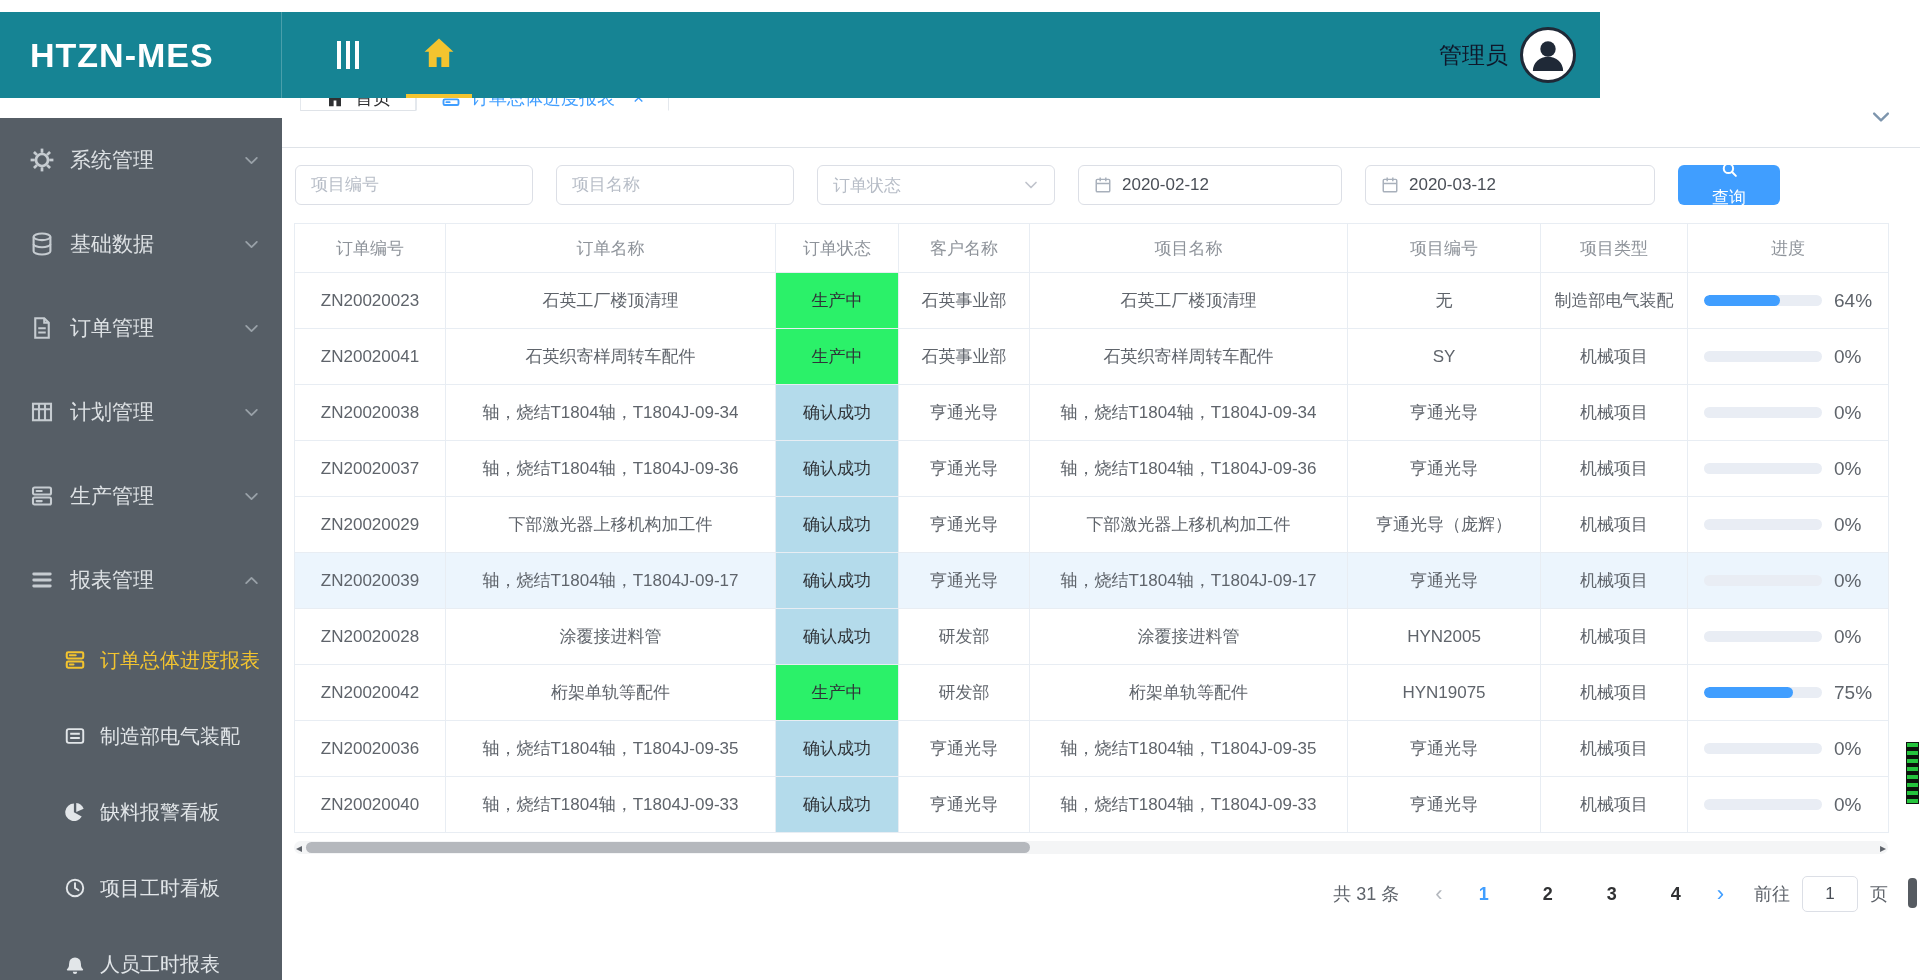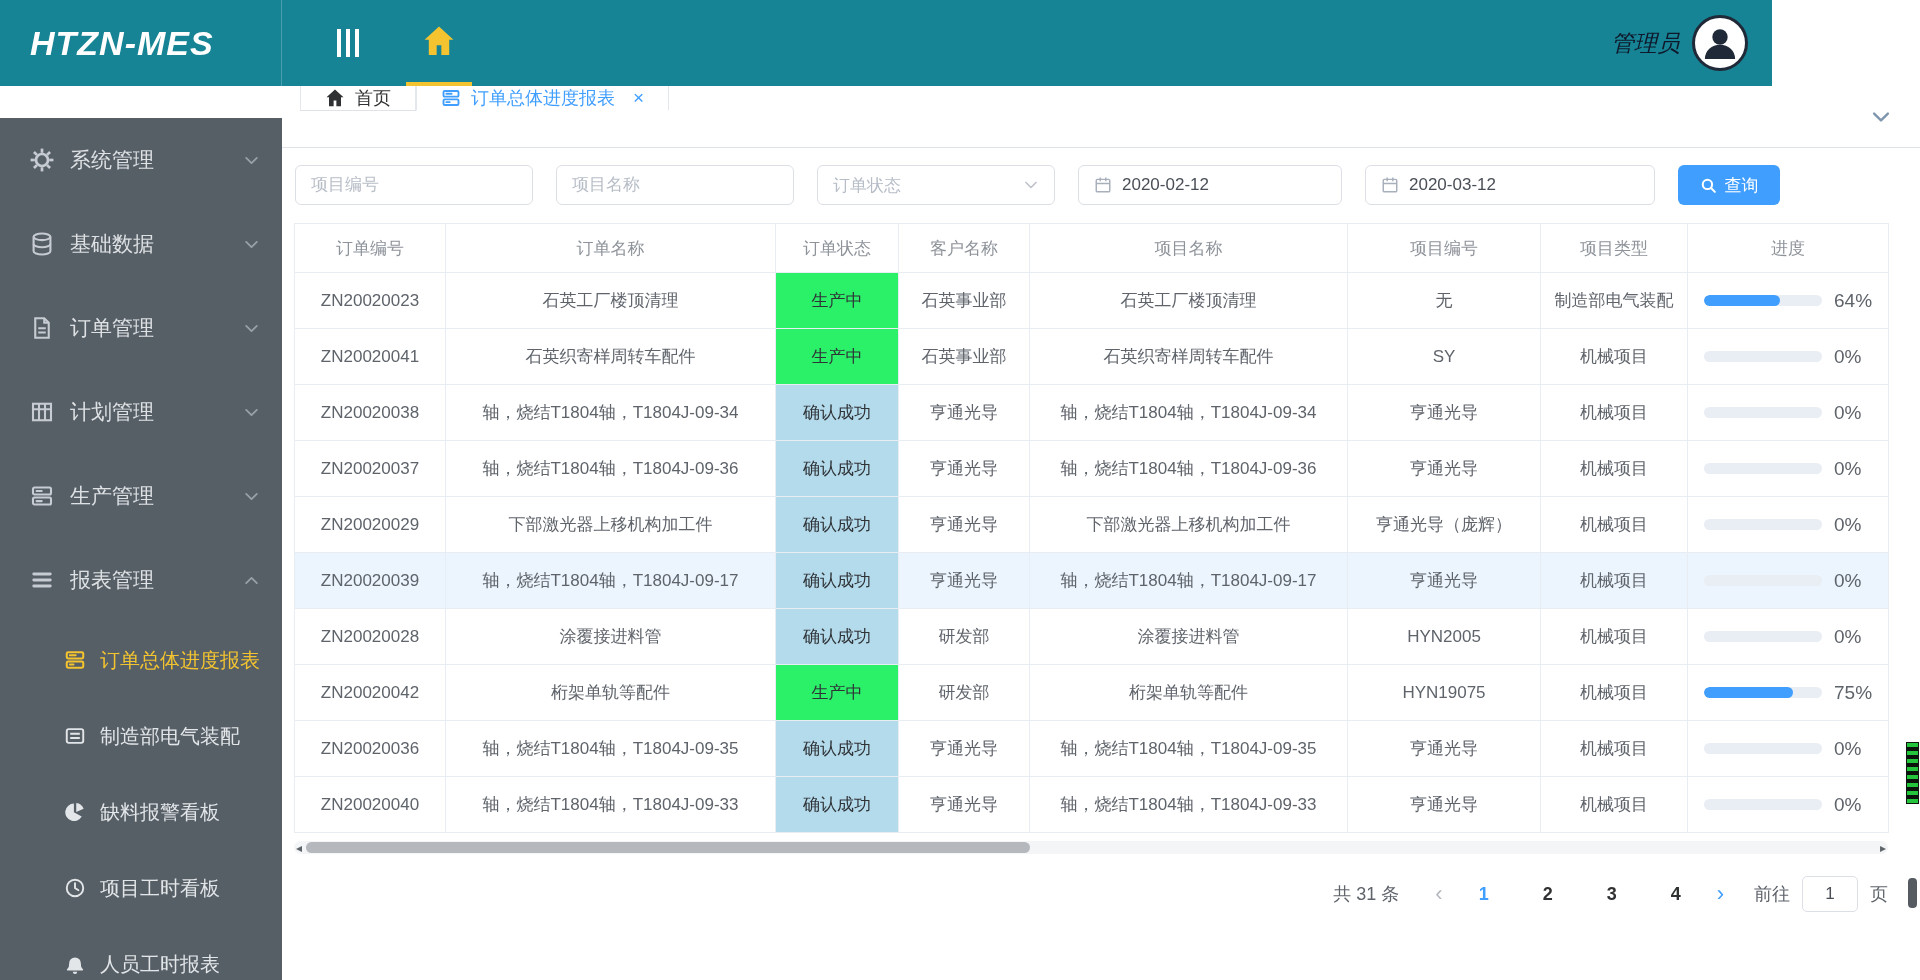--- a/index.html
+++ b/index.html
@@ -1,21 +1,21 @@
 <!DOCTYPE html>
 <html><head>
 <meta charset="utf-8">
 <style>
   * { box-sizing: border-box; margin: 0; padding: 0; }
   html,body { width:1920px; height:980px; overflow:hidden; background:#fff;
     font-family:"Liberation Sans","DejaVu Sans",sans-serif; }
 
   
-  .header { position:absolute; top:0; left:0; width:1772px; height:86px;
-    background:#168494; display:flex; align-items:stretch; z-index:5;font-style:italic; }
+  .header { position:absolute; top:12px; left:0; width:1600px; height:86px;
+    background:#168494; display:flex; align-items:stretch; z-index:5; }
   .logo { width:282px; display:flex; align-items:center; padding-left:30px;
     border-right:1px solid rgba(255,255,255,.22); color:#fff; font-size:34px;
     font-weight:bold; letter-spacing:1px; }
   .header-tools { display:flex; align-items:stretch; margin-left:36px; }
   .hamburger { display:flex; align-items:center; padding:0 14px; color:#fff; cursor:pointer; }
   .home-btn { display:flex; align-items:center; padding:0 16px; margin-left:28px;
     color:#f3c42f; border-bottom:4px solid #f3c42f; cursor:pointer; }
   .header-user { margin-left:auto; display:flex; align-items:center; gap:12px;
     padding-right:24px; color:#0f172a; font-size:23px; }
   .avatar { width:56px; height:56px; border-radius:50%; background:#fff;
@@ -65,21 +65,21 @@
     font-family:inherit; }
   input.f-text::placeholder { color:#b7bdc7; }
   .f-select { width:238px; color:#b7bdc7; cursor:pointer; }
   .f-select .sel-chev { margin-left:auto; color:#c0c4cc; display:flex; }
   .f-select .sel-chev svg { width:16px; height:16px; }
   .f-date { cursor:pointer; }
   .f-date .cal { color:#a8b0bb; margin-right:10px; display:flex; }
   .f-date .cal svg { width:18px; height:18px; }
   .search-btn { width:102px; height:40px; border:none; border-radius:6px;
     background:#409eff; color:#fff; font-size:17px; display:flex; align-items:center;
-    justify-content:center; gap:8px; cursor:pointer; font-family:inherit; }
+    justify-content:center; gap:8px; cursor:pointer; font-family:inherit;flex-direction:column; }
   .search-btn svg { width:17px; height:17px; }
 
   table.grid { margin:18px 0 0 12px; width:1594px; border-collapse:collapse;
     table-layout:fixed; font-size:17px; color:#5f646b; }
   .grid th { height:49px; font-weight:400; color:#8e939a; border:1px solid #e8edf3;
     background:#fff; overflow:hidden; white-space:nowrap; }
   .grid td { height:53px; border:1px solid #e8edf3; text-align:center; padding:0 6px;
     overflow:hidden; white-space:nowrap; }
   .grid td.status-cell { padding:16px; font-weight:500; color:#2f3338; }
   .progress-wrap { display:flex; align-items:center; gap:12px; padding-left:10px; }

